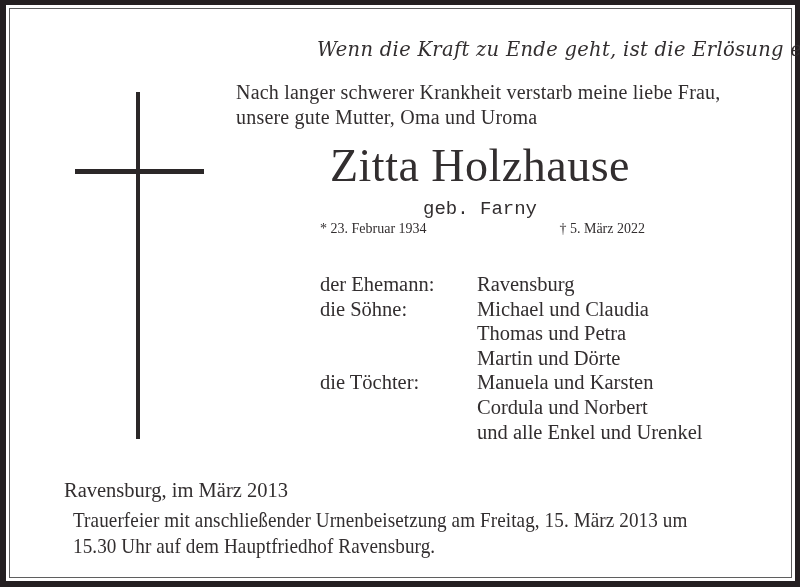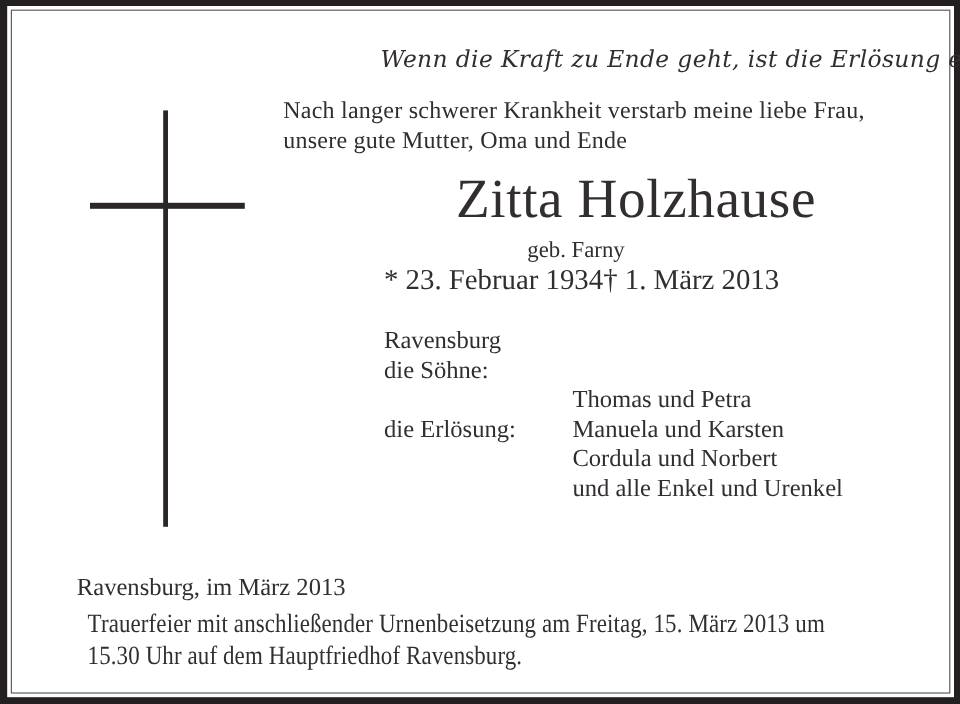--- a/index.html
+++ b/index.html
@@ -36,35 +36,36 @@
     letter-spacing: 0.3px;
   }
   .intro {
     left: 236px; top: 80px;
     font-size: 20px;
     line-height: 25px;
     letter-spacing: 0.2px;
   }
   .name {
     left: 280px; top: 138px; width: 400px;
-    text-align: right;
+    text-align: center;
     font-size: 46px;
     line-height: 1.2;
     letter-spacing: 0.5px;
   }
   .maiden {
     left: 300px; top: 198px; width: 360px;
     text-align: center;
     font-size: 19px;
+    font-family: Liberation Mono, monospace;
   }
   .dates {
     left: 320px; top: 221px; width: 325px;
     display: flex;
     justify-content: space-between;
-    font-size: 24px;
+    font-size: 14px;
   }
   .mourners {
     left: 320px; top: 272px;
     font-size: 20.5px;
     line-height: 24.6px;
   }
   .mourner-row { display: flex; }
   .mourner-label { width: 157px; flex: 0 0 157px; }
   .place-date {
     left: 64px; top: 479px;
@@ -106,45 +107,51 @@
 
     <div>
       <div class="cross-v"></div>
       <div class="cross-h"></div>
     </div>
 
     <div class="abs epigraph">Wenn die Kraft zu Ende geht, ist die Erlösung eine Gnade.</div>
 
     <div class="abs intro">
       <div>Nach langer schwerer Krankheit verstarb meine liebe Frau,</div>
-      <div>unsere gute Mutter, Oma und Ende</div>
+      <div>unsere gute Mutter, Oma und Uroma</div>
     </div>
 
     <div class="abs name">Zitta Holzhause</div>
 
     <div class="abs maiden">geb. Farny</div>
 
     <div class="abs dates">
       <span>* 23. Februar 1934</span>
-      <span>† 1. März 2013</span>
+      <span>† 5. März 2022</span>
     </div>
 
     <div class="abs mourners">
       <div class="mourner-row">
+        <span class="mourner-label">der Ehemann:</span>
         <span class="mourner-value">Ravensburg</span>
       </div>
       <div class="mourner-row">
         <span class="mourner-label">die Söhne:</span>
+        <span class="mourner-value">Michael und Claudia</span>
       </div>
       <div class="mourner-row">
         <span class="mourner-label"></span>
         <span class="mourner-value">Thomas und Petra</span>
       </div>
       <div class="mourner-row">
-        <span class="mourner-label">die Erlösung:</span>
+        <span class="mourner-label"></span>
+        <span class="mourner-value">Martin und Dörte</span>
+      </div>
+      <div class="mourner-row">
+        <span class="mourner-label">die Töchter:</span>
         <span class="mourner-value">Manuela und Karsten</span>
       </div>
       <div class="mourner-row">
         <span class="mourner-label"></span>
         <span class="mourner-value">Cordula und Norbert</span>
       </div>
       <div class="mourner-row">
         <span class="mourner-label"></span>
         <span class="mourner-value">und alle Enkel und Urenkel</span>
       </div>

